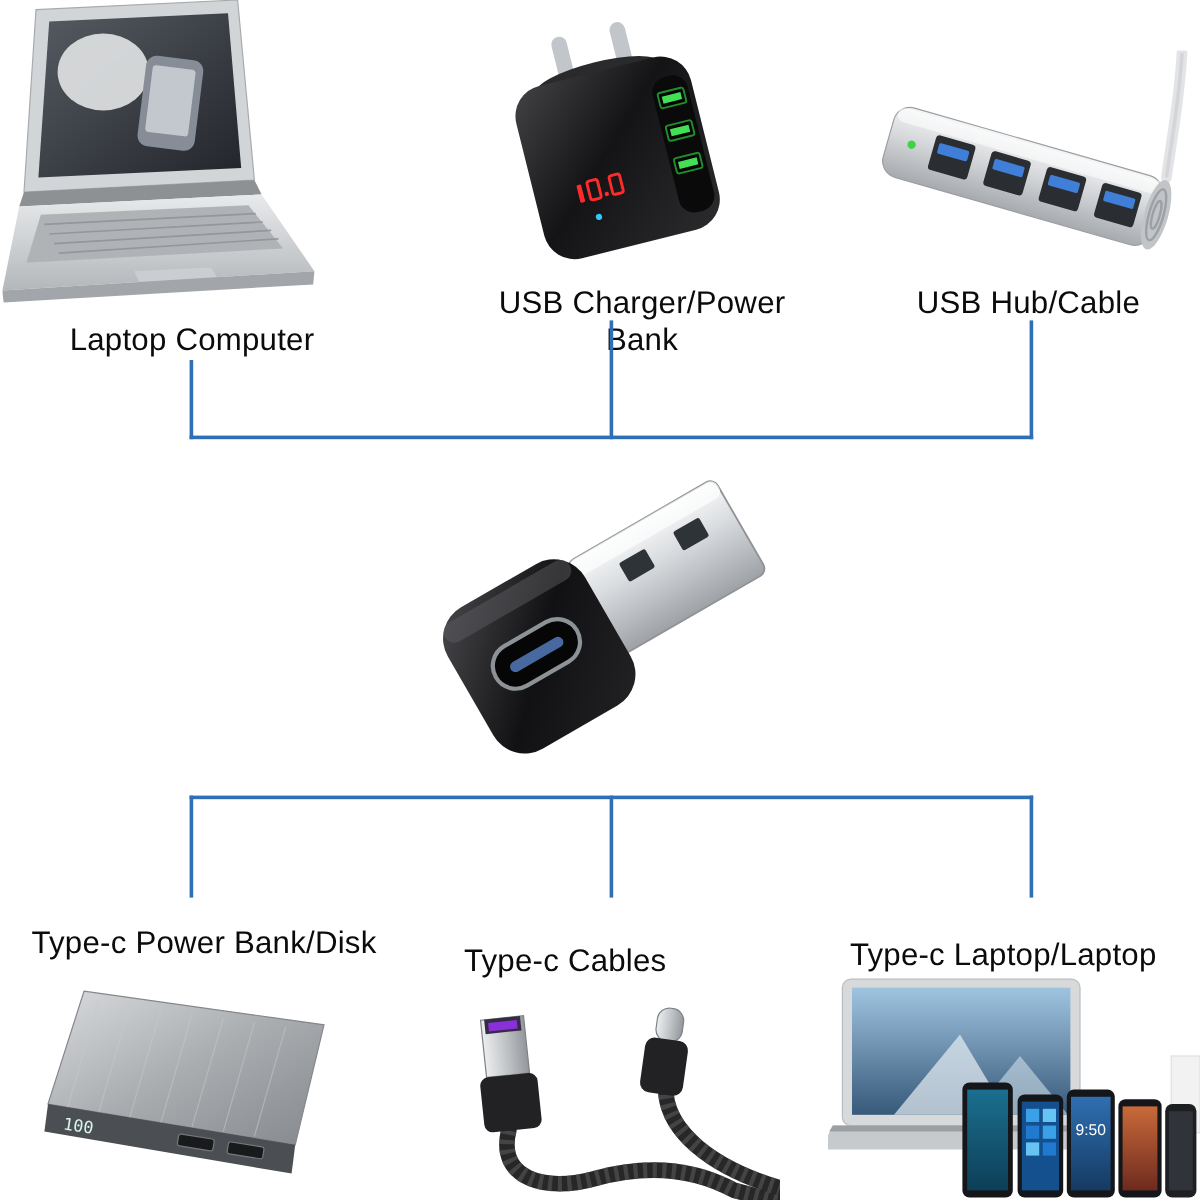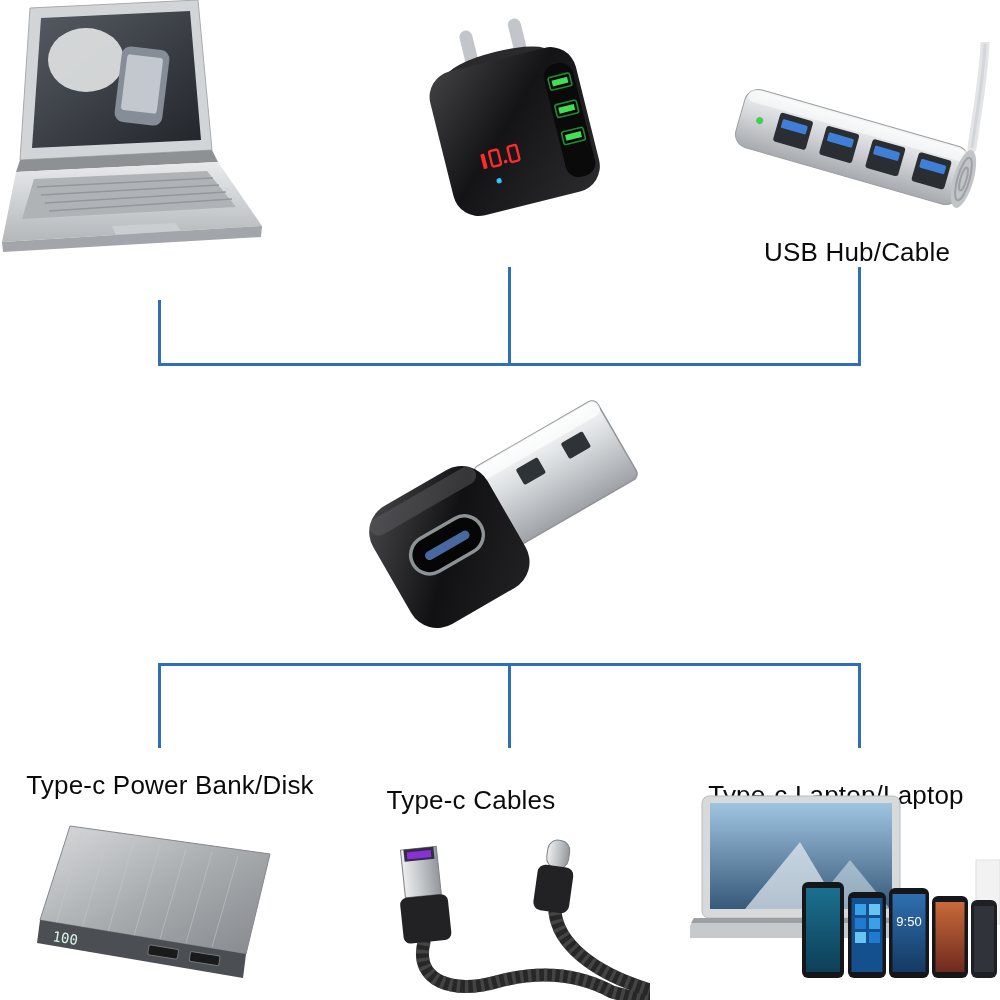--- a/index.html
+++ b/index.html
@@ -109,20 +109,22 @@
         </g>
         <g transform="translate(242,108)">
           <ellipse cx="0" cy="0" rx="10" ry="30" fill="#c2c5c8"></ellipse>
           <ellipse cx="0" cy="0" rx="6" ry="22" fill="none" stroke="#9da0a4" stroke-width="2"></ellipse>
           <ellipse cx="0" cy="0" rx="3" ry="12" fill="none" stroke="#9da0a4" stroke-width="2"></ellipse>
         </g>
       </g>
     </svg>
   </div>
 
+  <div class="label" style="left:10px; top:268px; width:300px;">Laptop Computer</div>
+  <div class="label" style="left:385px; top:237px; width:300px;">USB Charger/Power Bank</div>
   <div class="label" style="left:707px; top:237px; width:300px;">USB Hub/Cable</div>
 
   <div class="vline" style="left:158px; top:300px; height:66px;"></div>
   <div class="vline" style="left:508px; top:267px; height:99px;"></div>
   <div class="vline" style="left:858px; top:267px; height:99px;"></div>
   <div class="hline" style="left:158px; top:363px; width:703px;"></div>
 
   <div class="product" style="left:340px; top:378px; width:340px; height:268px;">
     <svg viewBox="0 0 340 268">
       <defs>
@@ -217,21 +219,21 @@
         <rect x="50" y="74" width="48" height="46" rx="7" fill="#222225"></rect>
       </g>
 
       <g transform="rotate(8 205 55)">
         <rect x="194" y="18" width="22" height="28" rx="10" fill="url(#g-cab-metal)" stroke="#7e8286"></rect>
         <rect x="187" y="44" width="36" height="46" rx="8" fill="#222225"></rect>
       </g>
     </svg>
   </div>
 
-  <div class="product" style="left:690px; top:790px; width:310px; height:190px;">
+  <div class="product" style="left:690px; top:810px; width:310px; height:190px;">
     <svg viewBox="0 0 310 190">
       <defs>
         <linearGradient id="g-ph-lap" x1="0" y1="0" x2="0" y2="1">
           <stop offset="0" stop-color="#9fc4e0"></stop>
             <stop offset="1" stop-color="#37597a"></stop>
         </linearGradient>
         <linearGradient id="g-ph-s1" x1="0" y1="0" x2="0" y2="1">
           <stop offset="0" stop-color="#1b6f8f"></stop>
             <stop offset="1" stop-color="#0d3f57"></stop>
         </linearGradient>

